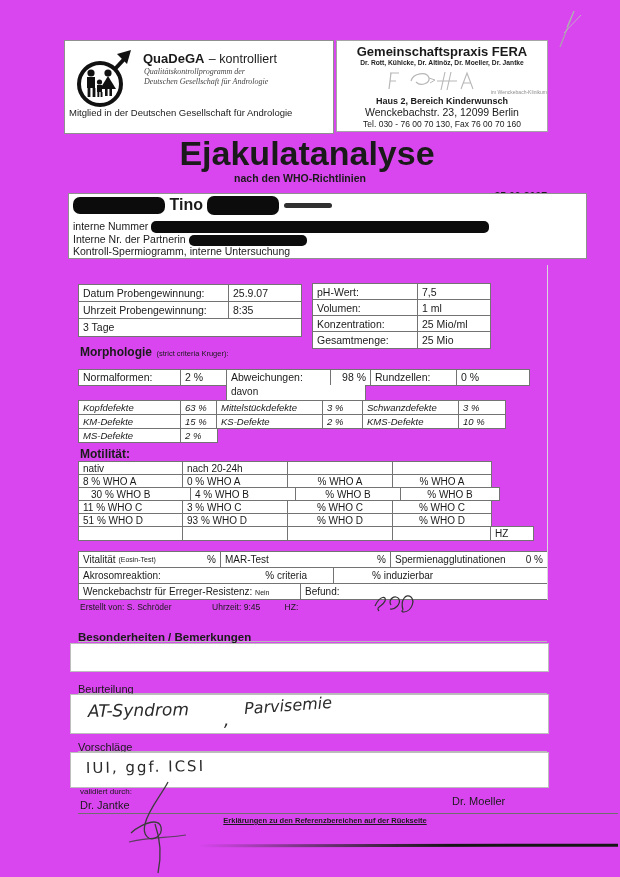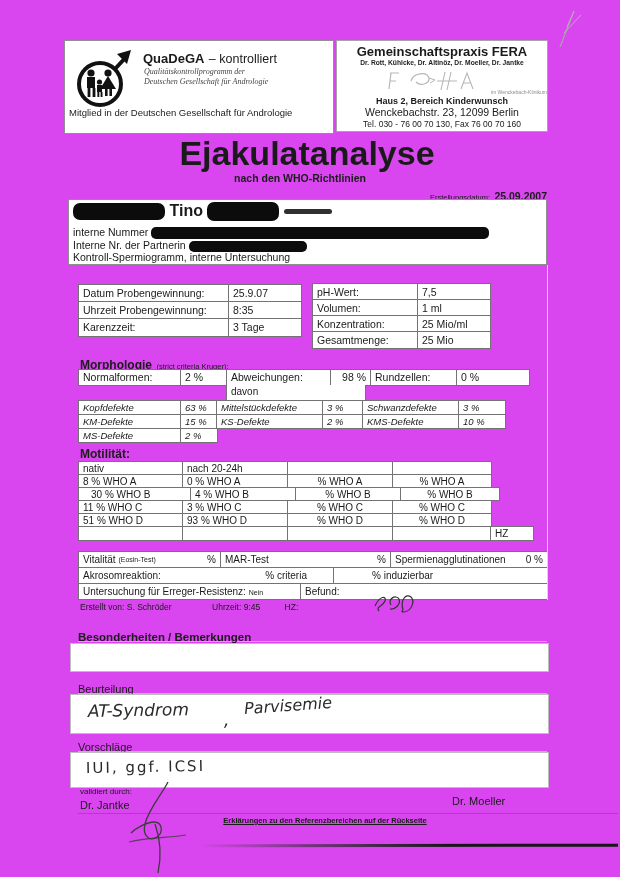--- a/index.html
+++ b/index.html
@@ -109,21 +109,21 @@
   </div>
 
   <div class="abs doc-title" style="left:0;top:134px;width:614px;">Ejakulatanalyse</div>
   <div class="abs doc-sub" style="left:0;top:172px;width:600px;">nach den WHO-Richtlinien</div>
 
   <div class="abs nowrap" style="right:73px;top:186px;">
     <span class="created-label">Erstellungsdatum:</span>
     <span class="created-date">25.09.2007</span>
   </div>
 
-  <div class="pbox abs" style="left:68px;top:199px;width:477px;height:64px;">
+  <div class="pbox abs" style="left:68px;top:193px;width:477px;height:64px;padding-left:40px;">
     <div class="abs" style="left:4px;top:2px;height:22px;">
       <span class="redact" style="width:92px;height:17px;"></span>
       <span class="pt-name">Tino</span>
       <span class="redact" style="width:72px;height:19px;"></span>
       <span class="redact" style="width:48px;height:5px;border-radius:3px;opacity:.85;"></span>
     </div>
     <div class="abs pt-line nowrap" style="left:4px;top:26px;">
       <span>interne Nummer</span>
       <span class="redact" style="width:338px;height:12px;border-radius:5px;"></span>
     </div>
@@ -132,36 +132,35 @@
       <span class="redact" style="width:118px;height:11px;border-radius:5px;"></span>
     </div>
     <div class="abs pt-line" style="left:4px;top:51px;">Kontroll-Spermiogramm, interne Untersuchung</div>
   </div>
 
   <div class="tbl" style="left:78px;top:284px;grid-template-columns:150px 72px;grid-auto-rows:17px;">
     <div class="c">Datum Probengewinnung:</div>
     <div class="c nr">25.9.07</div>
     <div class="c">Uhrzeit Probengewinnung:</div>
     <div class="c nr">8:35</div>
-    <div class="c nb">Karenzzeit:</div>
     <div class="c nr nb">3 Tage</div>
   </div>
 
   <div class="tbl" style="left:312px;top:283px;grid-template-columns:105px 72px;grid-auto-rows:16px;">
     <div class="c">pH-Wert:</div>
     <div class="c nr">7,5</div>
     <div class="c">Volumen:</div>
     <div class="c nr">1 ml</div>
     <div class="c">Konzentration:</div>
     <div class="c nr">25 Mio/ml</div>
     <div class="c nb">Gesamtmenge:</div>
     <div class="c nr nb">25 Mio</div>
   </div>
 
-  <div class="abs nowrap" style="left:80px;top:355px;">
+  <div class="abs nowrap" style="left:80px;top:342px;">
     <span class="sec-head">Morphologie</span>
     <span class="sec-note">(strict criteria Kruger):</span>
   </div>
   <div class="frow" style="left:78px;top:369px;height:17px;">
     <div class="fc" style="width:102px;font-size:10.5px;line-height:15px;">Normalformen:</div>
     <div class="fc" style="width:46px;font-size:10.5px;line-height:15px;">2 %</div>
     <div class="fc" style="width:104px;font-size:10.5px;line-height:15px;">Abweichungen:</div>
     <div class="fc" style="width:40px;font-size:10.5px;line-height:15px;text-align:right;">98 %</div>
     <div class="fc" style="width:86px;font-size:10.5px;line-height:15px;">Rundzellen:</div>
     <div class="fc" style="width:72px;font-size:10.5px;line-height:15px;">0 %</div>
@@ -243,21 +242,21 @@
   </div>
   <div class="frow" style="left:78px;top:567px;height:17px;">
     <div class="fc" style="width:255px;display:flex;line-height:15px;">
       <span>Akrosomreaktion:</span>
       <span class="rt" style="margin-right:22px;">%  criteria</span>
     </div>
     <div class="fc" style="width:213px;padding-left:38px;line-height:15px;">%  induzierbar</div>
   </div>
   <div class="frow" style="left:78px;top:583px;height:17px;">
     <div class="fc" style="width:222px;line-height:15px;">
-      <span>Untersuchung für Erreger-Resistenz:</span>
+      <span>Wenckebachstr für Erreger-Resistenz:</span>
       <span class="small7">Nein</span>
     </div>
     <div class="fc" style="width:246px;line-height:15px;">Befund:</div>
   </div>
 
   <div class="abs nowrap" style="left:80px;top:602px;font-size:8.5px;">
     <span>Erstellt von: S. Schröder</span>
     <span style="margin-left:38px;">Uhrzeit: 9:45</span>
     <span style="margin-left:22px;">HZ:</span>
   </div>

